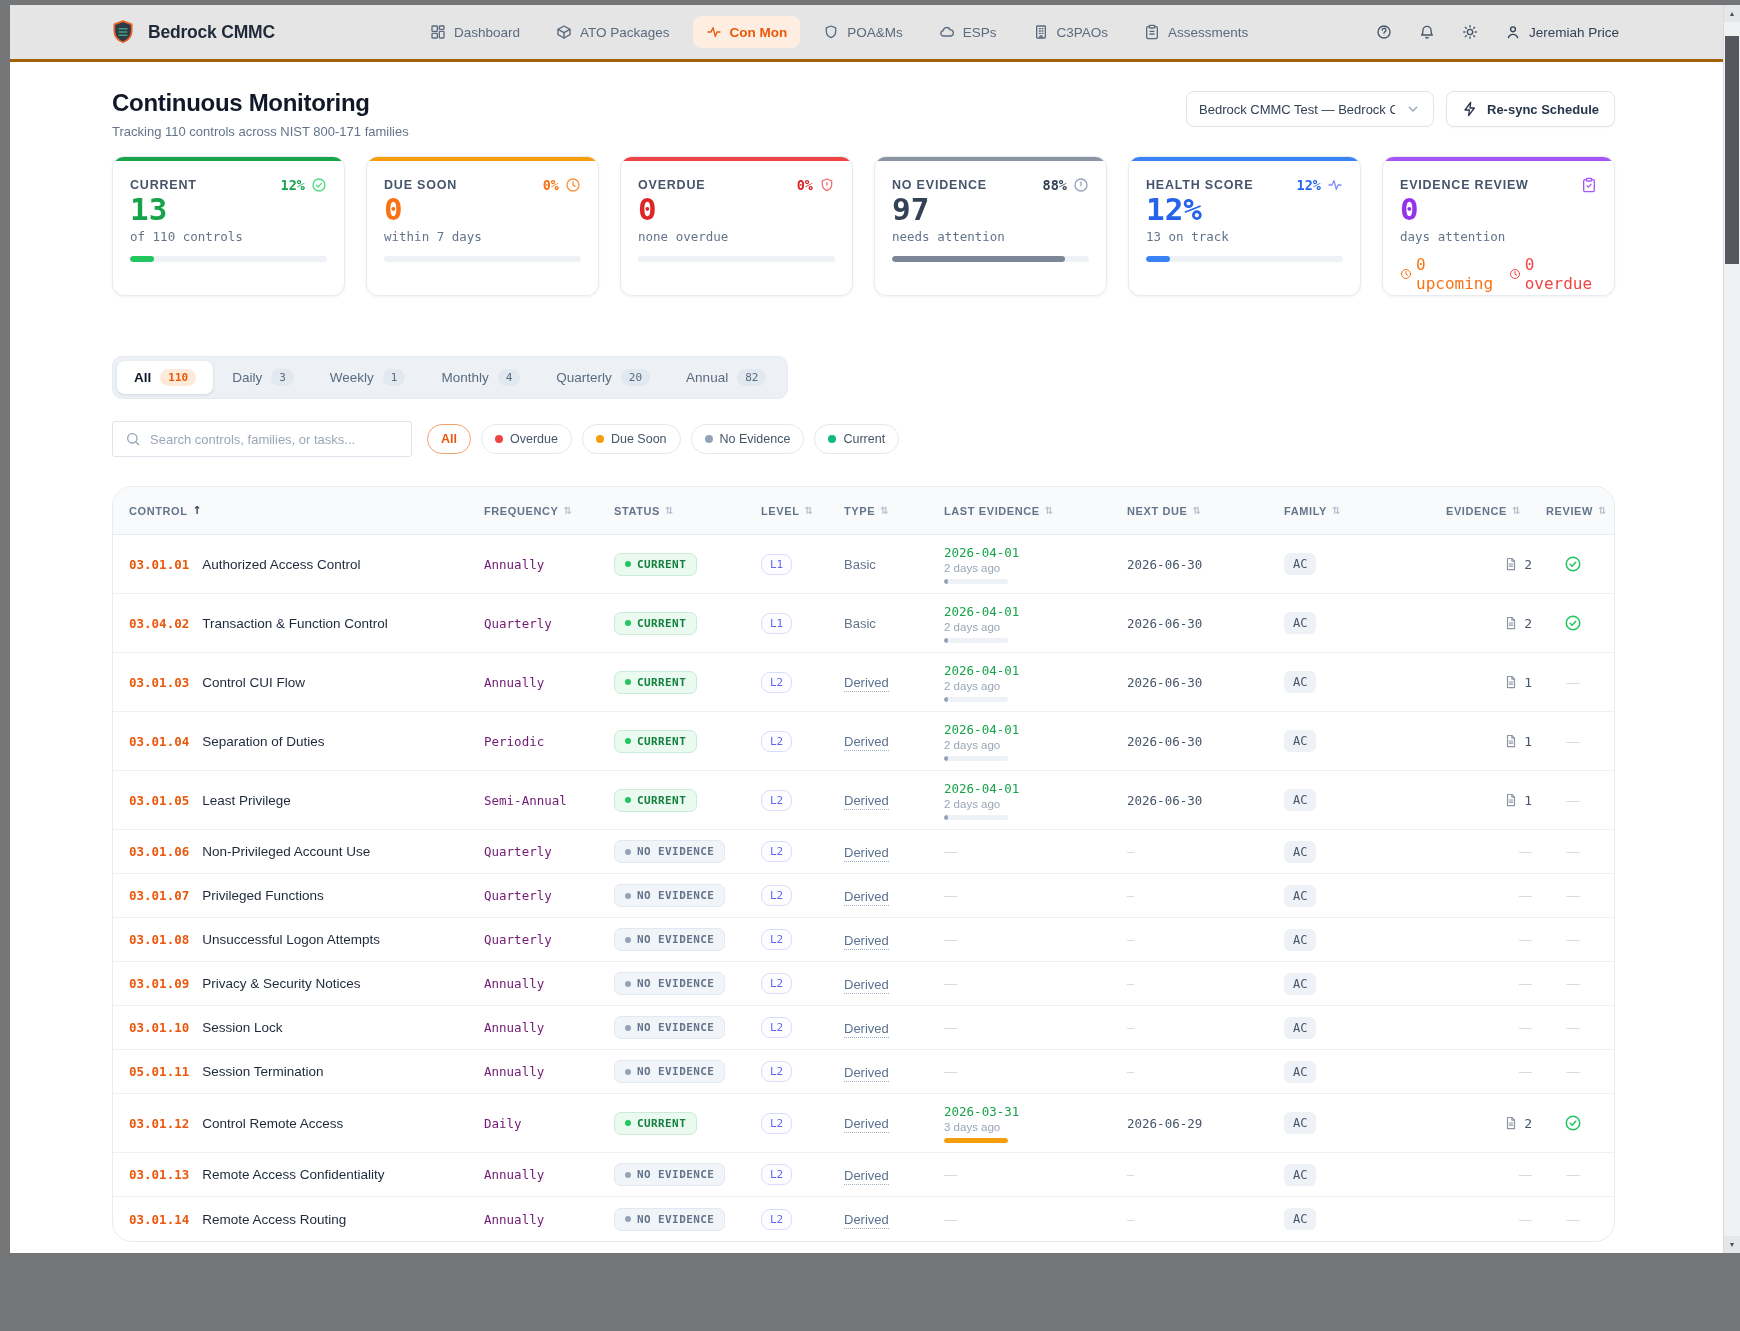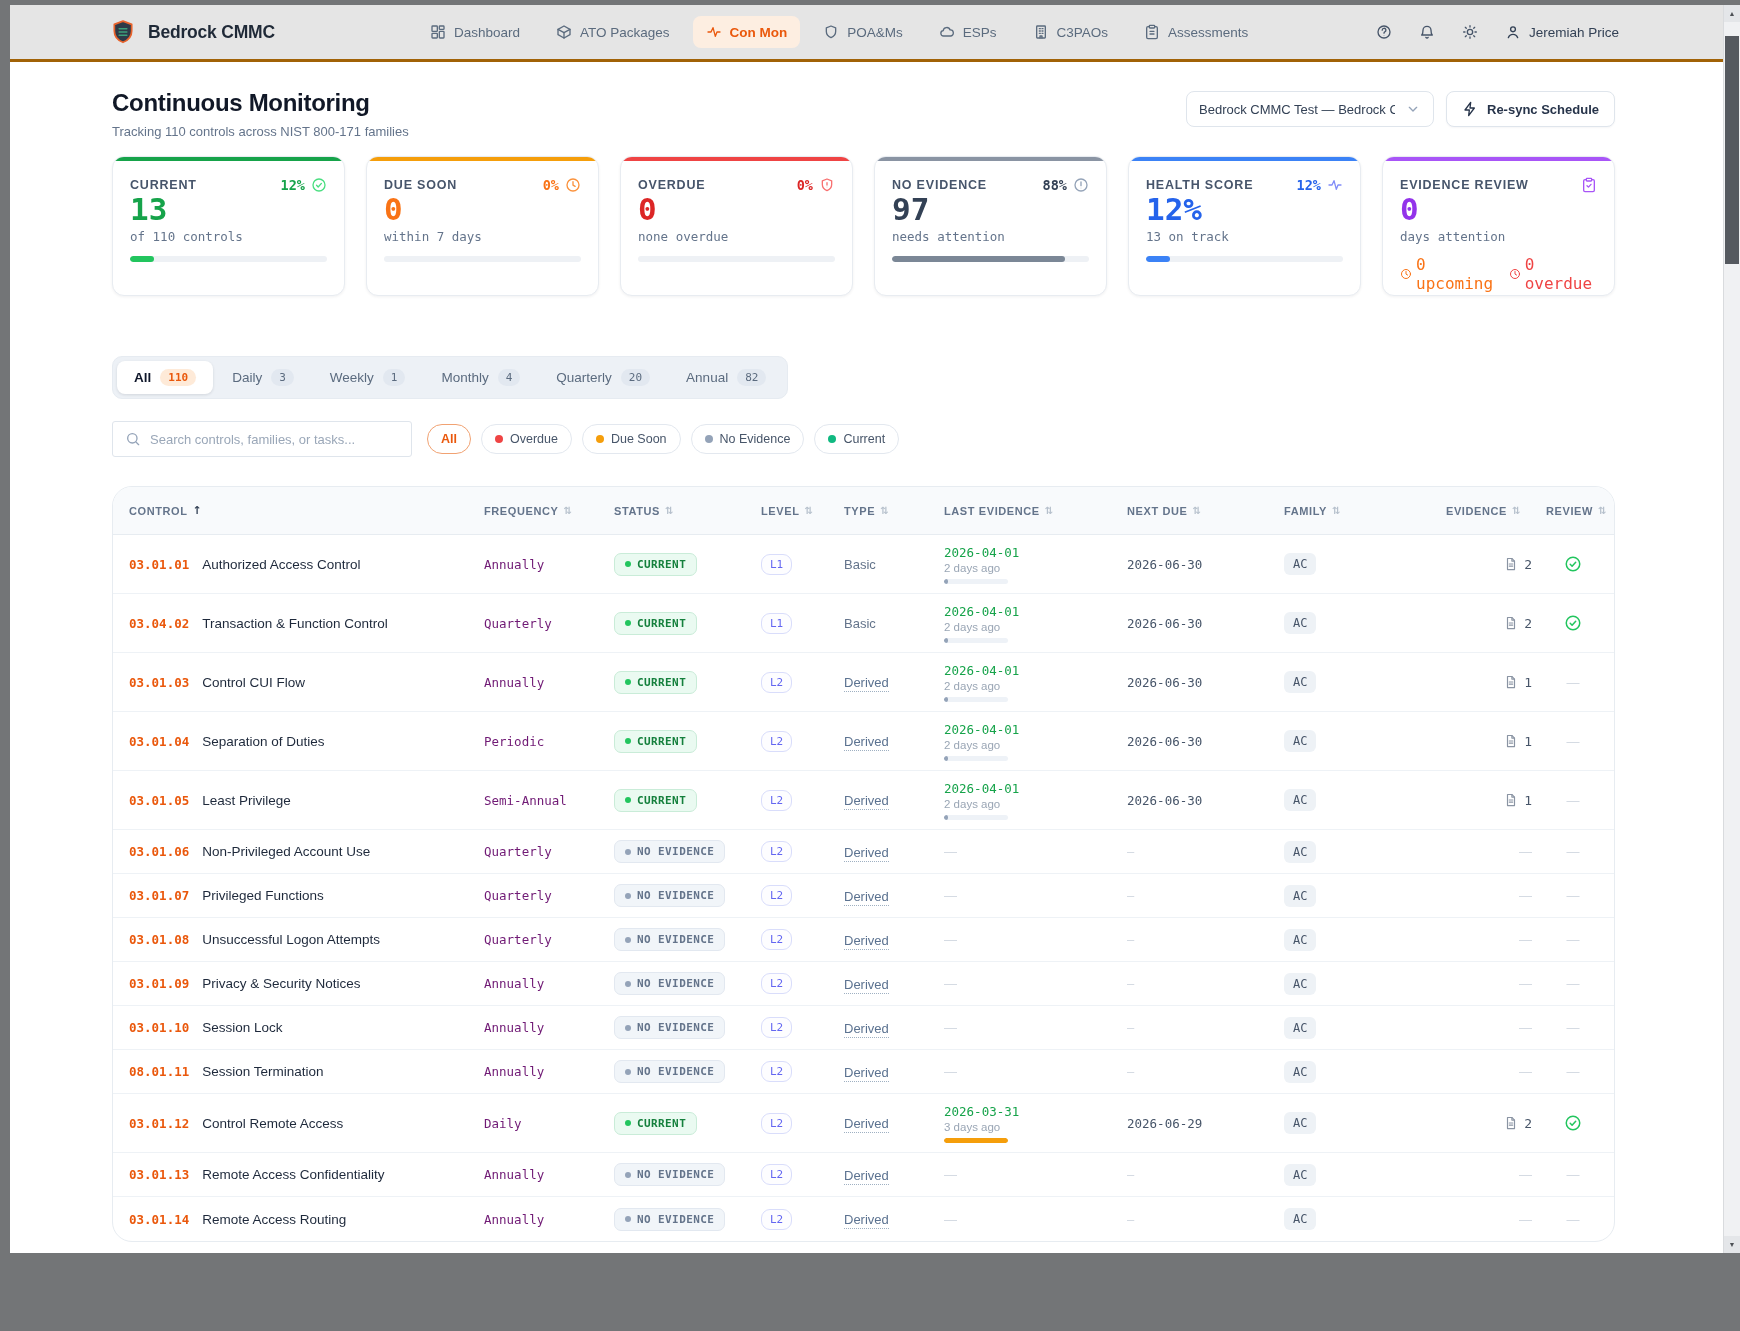--- a/index.html
+++ b/index.html
@@ -776,21 +776,21 @@
               <div><span class="fam mono">AC</span></div>
               <div class="c-evidence">
                 <span class="muted-dash">—</span>
               </div>
               <div class="c-review">
                 <span class="muted-dash">—</span>
               </div>
             </div>
             <div class="grid-cols row short">
               <div class="c-control">
-                <span class="ctrl-id mono">08.01.11</span>
+                <span class="ctrl-id mono">05.01.11</span>
                 <span class="ctrl-name">Session Termination</span>
               </div>
               <div class="c-freq mono">Annually</div>
               <div><span class="pill mono" style="background:#f1f5f9;border-color:#e2e8f0;color:#64748b">
                   <span class="pdot" style="background:#94a3b8"></span>
                   <span>NO EVIDENCE</span>
                 </span></div>
               <div><span class="lvl mono">L2</span></div>
               <div><span class="type type-derived">Derived</span></div>
               <div class="muted-dash">—</div>

